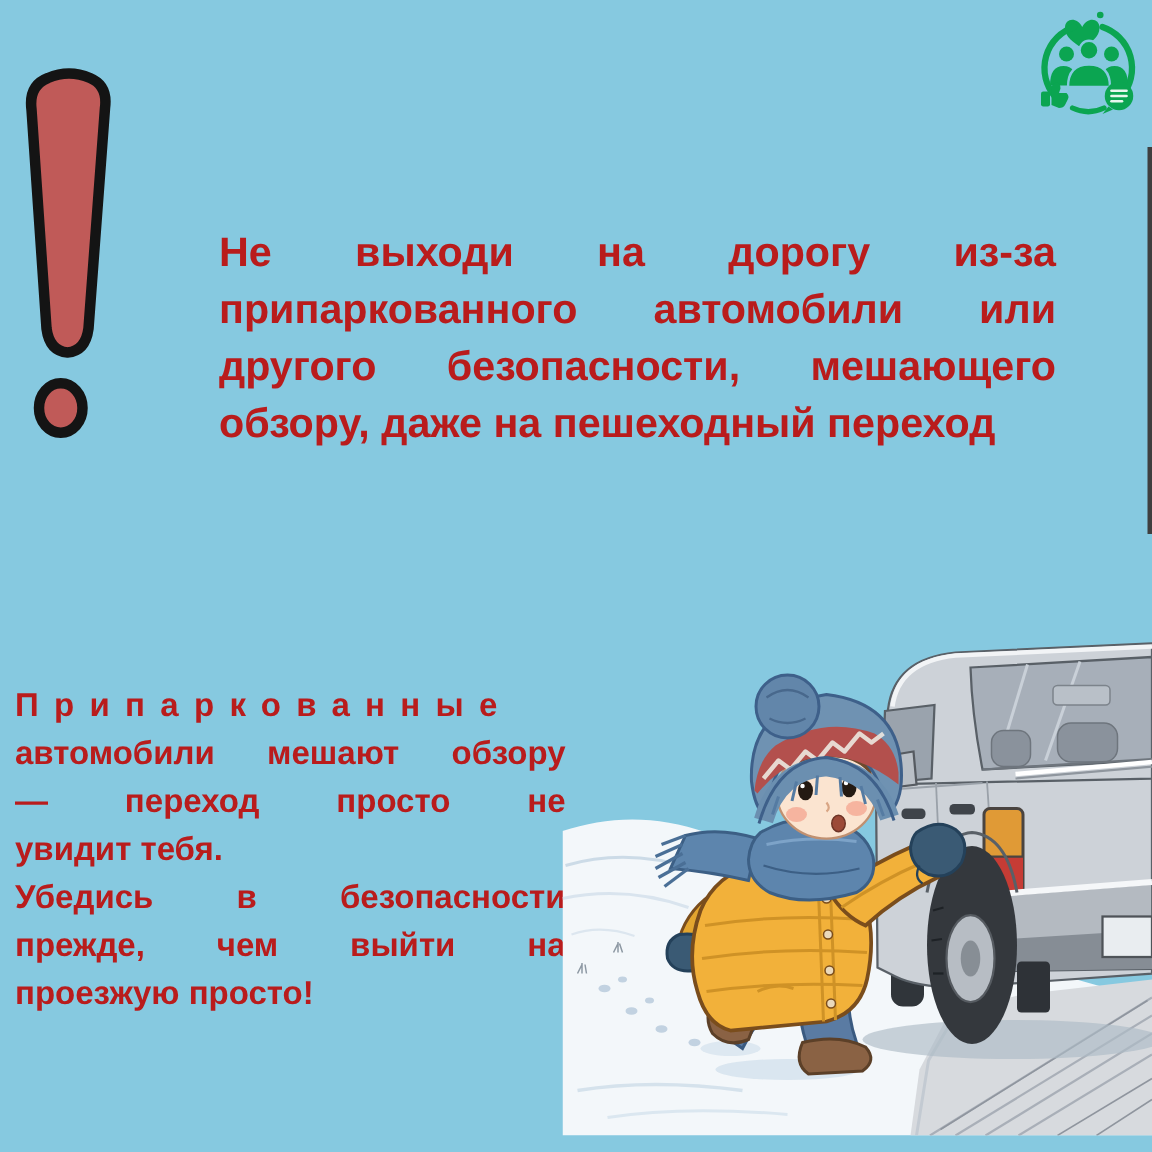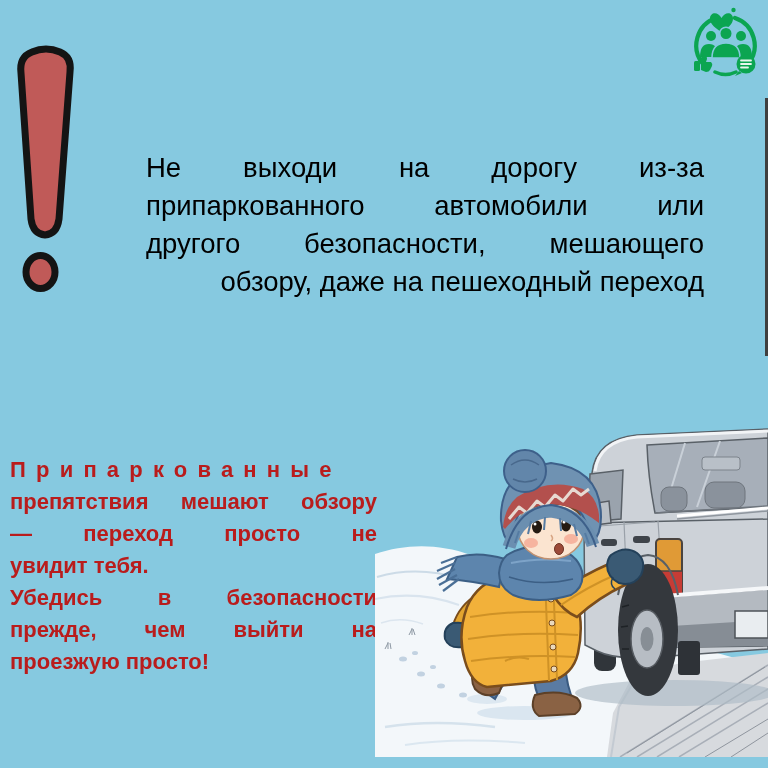--- a/index.html
+++ b/index.html
@@ -6,23 +6,23 @@
   .poster{
     position:relative;width:768px;height:768px;overflow:hidden;
     background:#86c9e0;
     font-family:"Liberation Sans","DejaVu Sans",sans-serif;
     color:#161616;
   }
   .excl{position:absolute;left:0;top:25px;}
   .logo{position:absolute;left:691px;top:6px;}
   .headline{
     position:absolute;left:146px;top:149px;width:558px;
-    font-size:27.5px;line-height:38px;font-weight:400;color:#000000;
+    font-size:27.5px;line-height:38px;font-weight:700;color:#b91c1c;
   }
-  .headline .hline{text-align:right;}
+  .headline .hline{text-align:left;}
   .headline .hline.j{text-align:justify;text-align-last:justify;}
   .bodytext{
     position:absolute;left:10px;top:454px;width:367px;
     font-size:22px;line-height:32px;font-weight:700;color:#b91c1c;
   }
   .bodytext .bline{text-align:left;}
   .bodytext .bline.j{text-align:justify;text-align-last:justify;}
   .bodytext .bline.spread{letter-spacing:10.2px;white-space:nowrap;}
   .illus{position:absolute;left:375px;top:427px;width:393px;height:330px;}
   .edge-line{position:absolute;right:0;top:98px;width:3px;height:258px;background:#3f3f3f;}
@@ -70,21 +70,21 @@
 
   <div class="headline">
     <div class="hline j">Не выходи на дорогу из-за</div>
     <div class="hline j">припаркованного автомобили или</div>
     <div class="hline j">другого безопасности, мешающего</div>
     <div class="hline">обзору, даже на пешеходный переход</div>
   </div>
 
   <div class="bodytext">
     <div class="bline spread">Припаркованные</div>
-    <div class="bline j">препятствия мешают обзору</div>
+    <div class="bline j">автомобили мешают обзору</div>
     <div class="bline j">— переход просто не</div>
     <div class="bline">увидит тебя.</div>
     <div class="bline j">Убедись в безопасности</div>
     <div class="bline j">прежде, чем выйти на</div>
     <div class="bline">проезжую просто!</div>
   </div>
 
   <div class="illus">
     <svg width="393" height="330" viewBox="0 0 393 330" aria-hidden="true">
 

